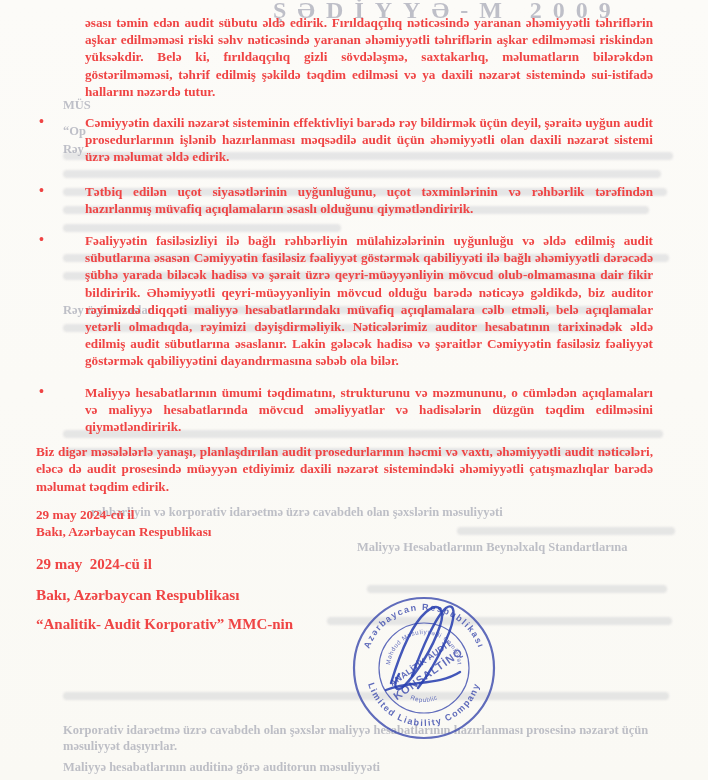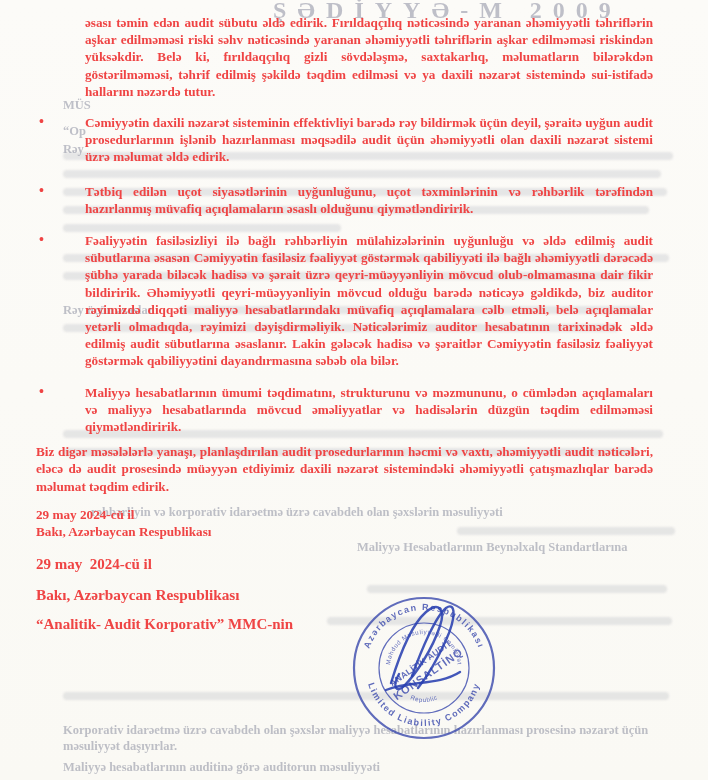--- a/index.html
+++ b/index.html
@@ -94,21 +94,21 @@
     <p class="para">Tətbiq edilən uçot siyasətlərinin uyğunluğunu, uçot təxminlərinin və rəhbərlik tərəfindən hazırlanmış müvafiq açıqlamaların əsaslı olduğunu qiymətləndiririk.</p>
   </div>
 
   <div class="bullet mt15">
     <span class="marker">•</span>
     <p class="para">Fəaliyyətin fasiləsizliyi ilə bağlı rəhbərliyin mülahizələrinin uyğunluğu və əldə edilmiş audit sübutlarına əsasən Cəmiyyətin fasiləsiz fəaliyyət göstərmək qabiliyyəti ilə bağlı əhəmiyyətli dərəcədə şübhə yarada biləcək hadisə və şərait üzrə qeyri-müəyyənliyin mövcud olub-olmamasına dair fikir bildiririk. Əhəmiyyətli qeyri-müəyyənliyin mövcud olduğu barədə nəticəyə gəldikdə, biz auditor rəyimizdə diqqəti maliyyə hesabatlarındakı müvafiq açıqlamalara cəlb etməli, belə açıqlamalar yetərli olmadıqda, rəyimizi dəyişdirməliyik. Nəticələrimiz auditor hesabatının tarixinədək əldə edilmiş audit sübutlarına əsaslanır. Lakin gələcək hadisə və şəraitlər Cəmiyyətin fasiləsiz fəaliyyət göstərmək qabiliyyətini dayandırmasına səbəb ola bilər.</p>
   </div>
 
   <div class="bullet mt14">
     <span class="marker">•</span>
-    <p class="para">Maliyyə hesabatlarının ümumi təqdimatını, strukturunu və məzmununu, o cümlədən açıqlamaları və maliyyə hesabatlarında mövcud əməliyyatlar və hadisələrin düzgün təqdim edilməməsi qiymətləndiririk.</p>
+    <p class="para">Maliyyə hesabatlarının ümumi təqdimatını, strukturunu və məzmununu, o cümlədən açıqlamaları və maliyyə hesabatlarında mövcud əməliyyatlar və hadisələrin düzgün təqdim edilməsini qiymətləndiririk.</p>
   </div>
 
   <p class="para mt8">Biz digər məsələlərlə yanaşı, planlaşdırılan audit prosedurlarının həcmi və vaxtı, əhəmiyyətli audit nəticələri, eləcə də audit prosesində müəyyən etdiyimiz daxili nəzarət sistemindəki əhəmiyyətli çatışmazlıqlar barədə məlumat təqdim edirik.</p>
 
   <div class="block1">
     <div>29 may 2024-cü il</div>
     <div>Bakı, Azərbaycan Respublikası</div>
   </div>
 
   <div class="block2">

